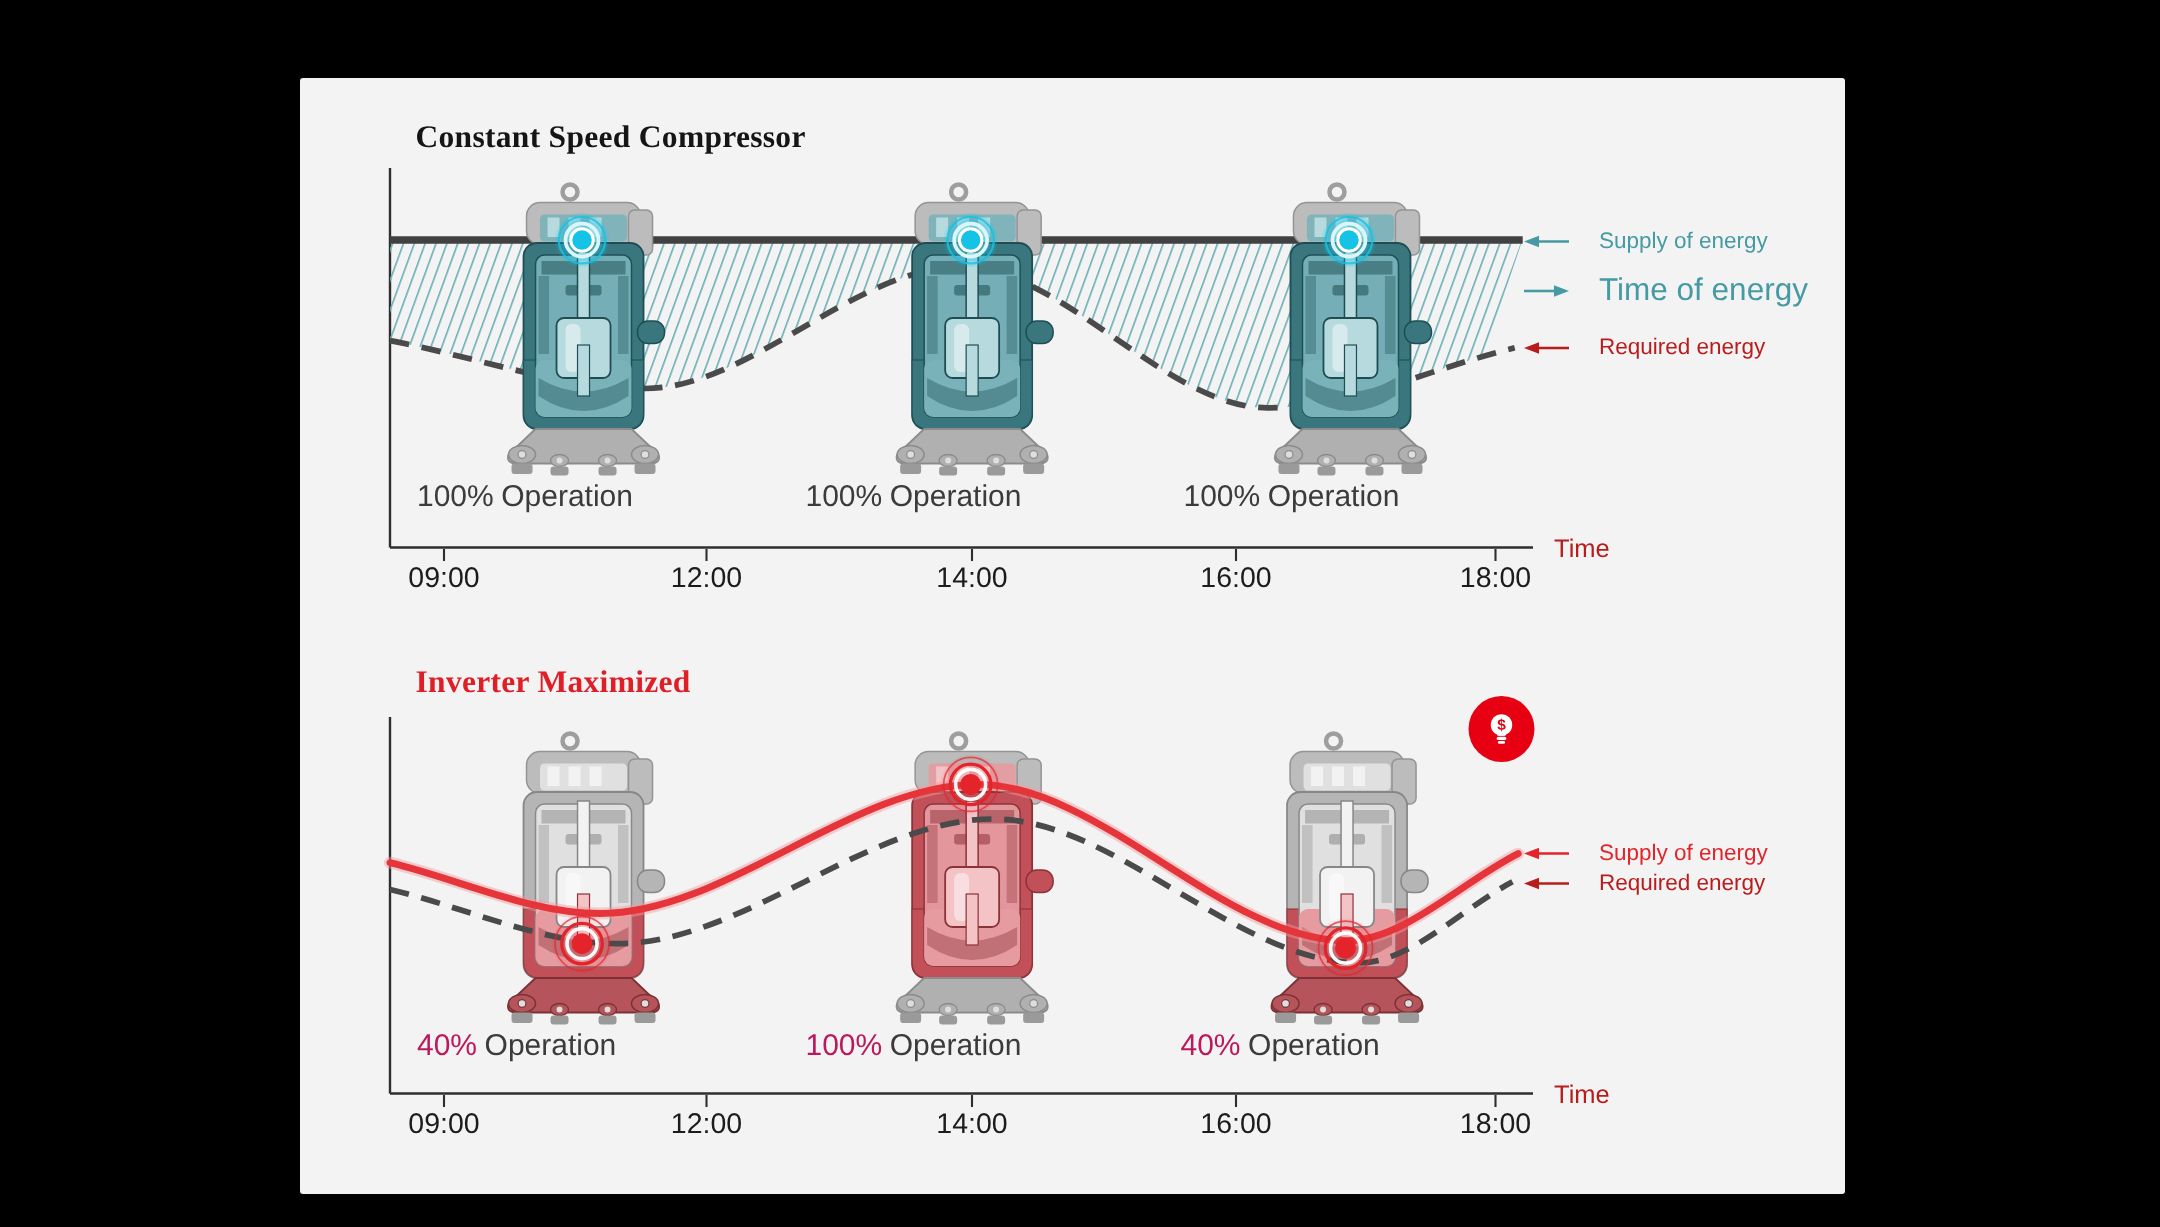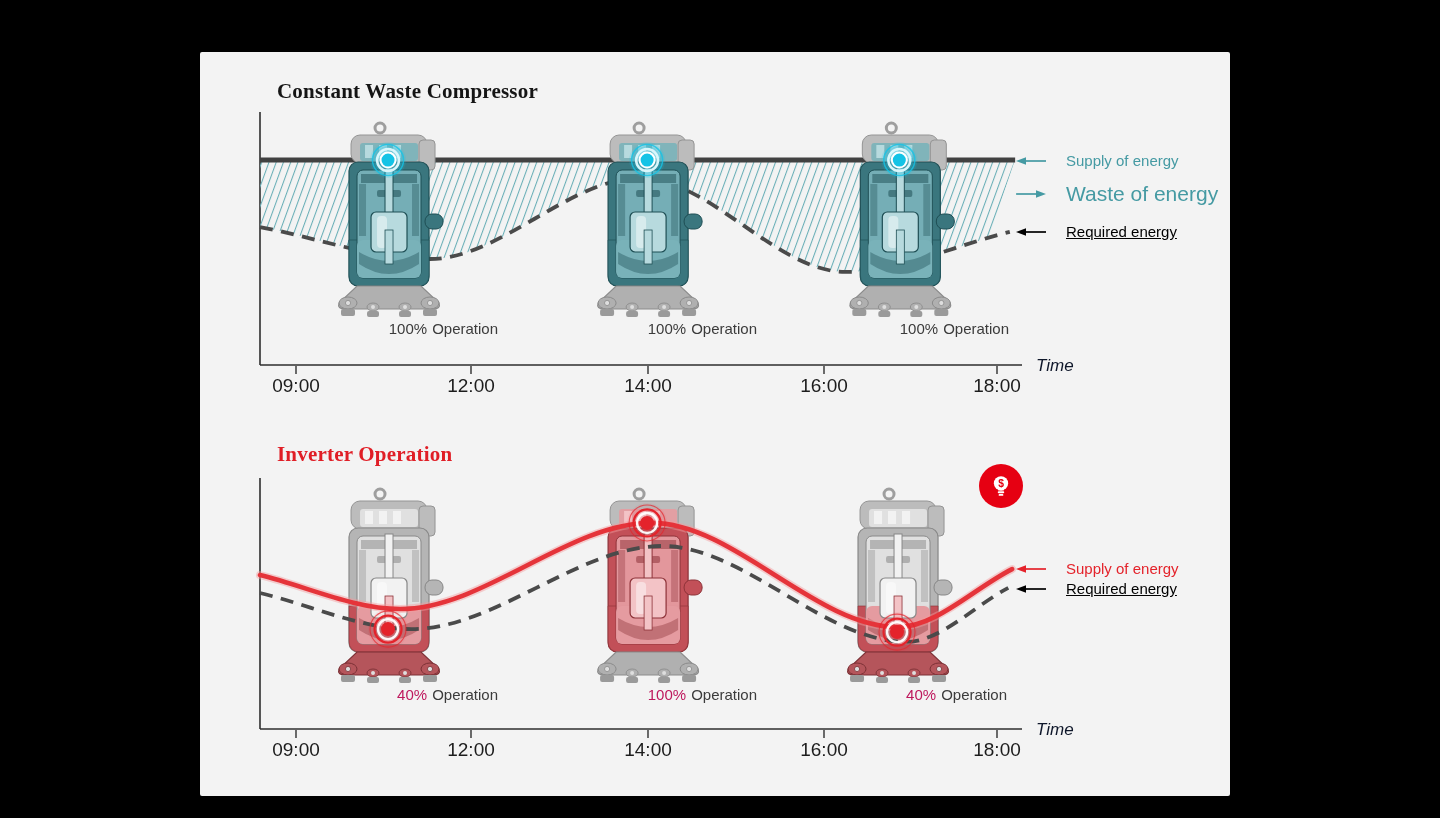--- a/index.html
+++ b/index.html
@@ -6,27 +6,27 @@
   .stage{position:relative;width:1440px;height:818px;background:#000;overflow:hidden;
          font-family:"Liberation Sans","DejaVu Sans",sans-serif;}
   .card{position:absolute;left:200px;top:52px;width:1030px;height:744px;background:#f3f3f3;
         border-radius:2px;box-shadow:0 10px 22px rgba(0,0,0,.85);}
   #scene{position:absolute;left:0;top:0;}
   .title{position:absolute;font:700 21px "Liberation Serif","DejaVu Serif",serif;color:#151515;letter-spacing:.2px;white-space:nowrap;}
   .title.red{color:#e01e26;}
   .legend-row{position:absolute;display:flex;align-items:center;gap:20px;font-size:15px;white-space:nowrap;}
   .legend-row.large{font-size:21px;}
   .legend-row.teal{color:#459aa3;}
-  .legend-row.dark{color:#000000;text-decoration:underline;}
+  .legend-row.dark{color:#b91c1c;}
   .legend-row.redc{color:#e4232b;}
   .arrow-svg{flex:none;display:block;}
   .tick{position:absolute;transform:translateX(-50%);font-size:19px;color:#1c1c1c;white-space:nowrap;}
-  .time{position:absolute;font-size:17px;color:#0f172a;white-space:nowrap;font-style:italic;}
-  .op{position:absolute;width:220px;text-align:right;transform:translateX(-50%);
-      font-size:15px;color:#3b3b3b;white-space:nowrap;}
+  .time{position:absolute;font-size:17px;color:#b91c1c;white-space:nowrap;}
+  .op{position:absolute;width:220px;text-align:left;transform:translateX(-50%);
+      font-size:20px;color:#3b3b3b;white-space:nowrap;}
   .op .pct{margin-right:5px;}
   .op.red-pct .pct{color:#be185d;}
   .badge-circle{position:absolute;left:779px;top:412px;width:44px;height:44px;border-radius:50%;
                 background:#e60012;display:flex;align-items:center;justify-content:center;}
   .badge-text{position:absolute;left:831px;top:413px;font-weight:700;font-size:17px;line-height:19px;color:#e4232b;white-space:nowrap;}
 </style>
 </head>
 <body>
 
 <div class="stage">
@@ -318,36 +318,36 @@
           <g>
             <circle cx="697.0319999999999" cy="580.114" r="20" fill="#e4232b" opacity="0.06"></circle>
             <circle cx="697.0319999999999" cy="580.114" r="18" fill="none" stroke="#e4232b" stroke-width="1.1" opacity="0.7"></circle>
             <circle cx="697.0319999999999" cy="580.114" r="13.5" fill="none" stroke="#e4232b" stroke-width="2.2"></circle>
             <circle cx="697.0319999999999" cy="580.114" r="10" fill="none" stroke="#ffffff" stroke-width="2.4" opacity="0.95"></circle>
             <circle cx="697.0319999999999" cy="580.114" r="7" fill="#e4232b"></circle>
           </g>
         </g>
       </svg>
 
-    <div class="title" style="left:77px;top:27px;">Constant Waste Compressor</div>
+    <div class="title" style="left:77px;top:27px;">Constant Speed Compressor</div>
 
     <div class="legend-row teal" style="left:816px;top:100px;">
       <svg class="arrow-svg" width="30" height="12" viewBox="0 0 30 12">
         <polygon points="0,6 10,2.2 10,9.8" fill="currentColor"></polygon>
         <line x1="9" y1="6" x2="30" y2="6" stroke="currentColor" stroke-width="1.7"></line>
       </svg>
       <span>Supply of energy</span>
     </div>
 
     <div class="legend-row teal large" style="left:816px;top:130px;">
       <svg class="arrow-svg" width="30" height="12" viewBox="0 0 30 12">
         <polygon points="30,6 20,2.2 20,9.8" fill="currentColor"></polygon>
         <line x1="0" y1="6" x2="21" y2="6" stroke="currentColor" stroke-width="1.7"></line>
       </svg>
-      <span>Waste of energy</span>
+      <span>Time of energy</span>
     </div>
 
     <div class="legend-row dark" style="left:816px;top:171px;">
       <svg class="arrow-svg" width="30" height="12" viewBox="0 0 30 12">
         <polygon points="0,6 10,2.2 10,9.8" fill="currentColor"></polygon>
         <line x1="9" y1="6" x2="30" y2="6" stroke="currentColor" stroke-width="1.7"></line>
       </svg>
       <span>Required energy</span>
     </div>
 
@@ -361,21 +361,21 @@
     <div class="op" style="left:188px;top:268px;">
       <span class="pct">100%</span><span>Operation</span>
     </div>
     <div class="op" style="left:447px;top:268px;">
       <span class="pct">100%</span><span>Operation</span>
     </div>
     <div class="op" style="left:699px;top:268px;">
       <span class="pct">100%</span><span>Operation</span>
     </div>
 
-    <div class="title red" style="left:77px;top:390px;">Inverter Operation</div>
+    <div class="title red" style="left:77px;top:390px;">Inverter Maximized</div>
 
     <div class="badge-circle">
       <svg width="26" height="26" viewBox="0 0 24 24">
         <circle cx="12" cy="9.5" r="6.6" fill="#ffffff"></circle>
         <path d="M8.6,13.5 L15.4,13.5 L14.4,16.2 L9.6,16.2 Z" fill="#ffffff"></path>
         <rect x="9" y="16.8" width="6" height="2" rx="1" fill="#ffffff"></rect>
         <rect x="9.8" y="19.4" width="4.4" height="1.7" rx="0.85" fill="#ffffff"></rect>
         <text x="12" y="12.8" text-anchor="middle" font-size="9.5" font-weight="bold" font-family="Liberation Sans, DejaVu Sans, sans-serif" fill="#e60012">$</text>
       </svg>
     </div>

